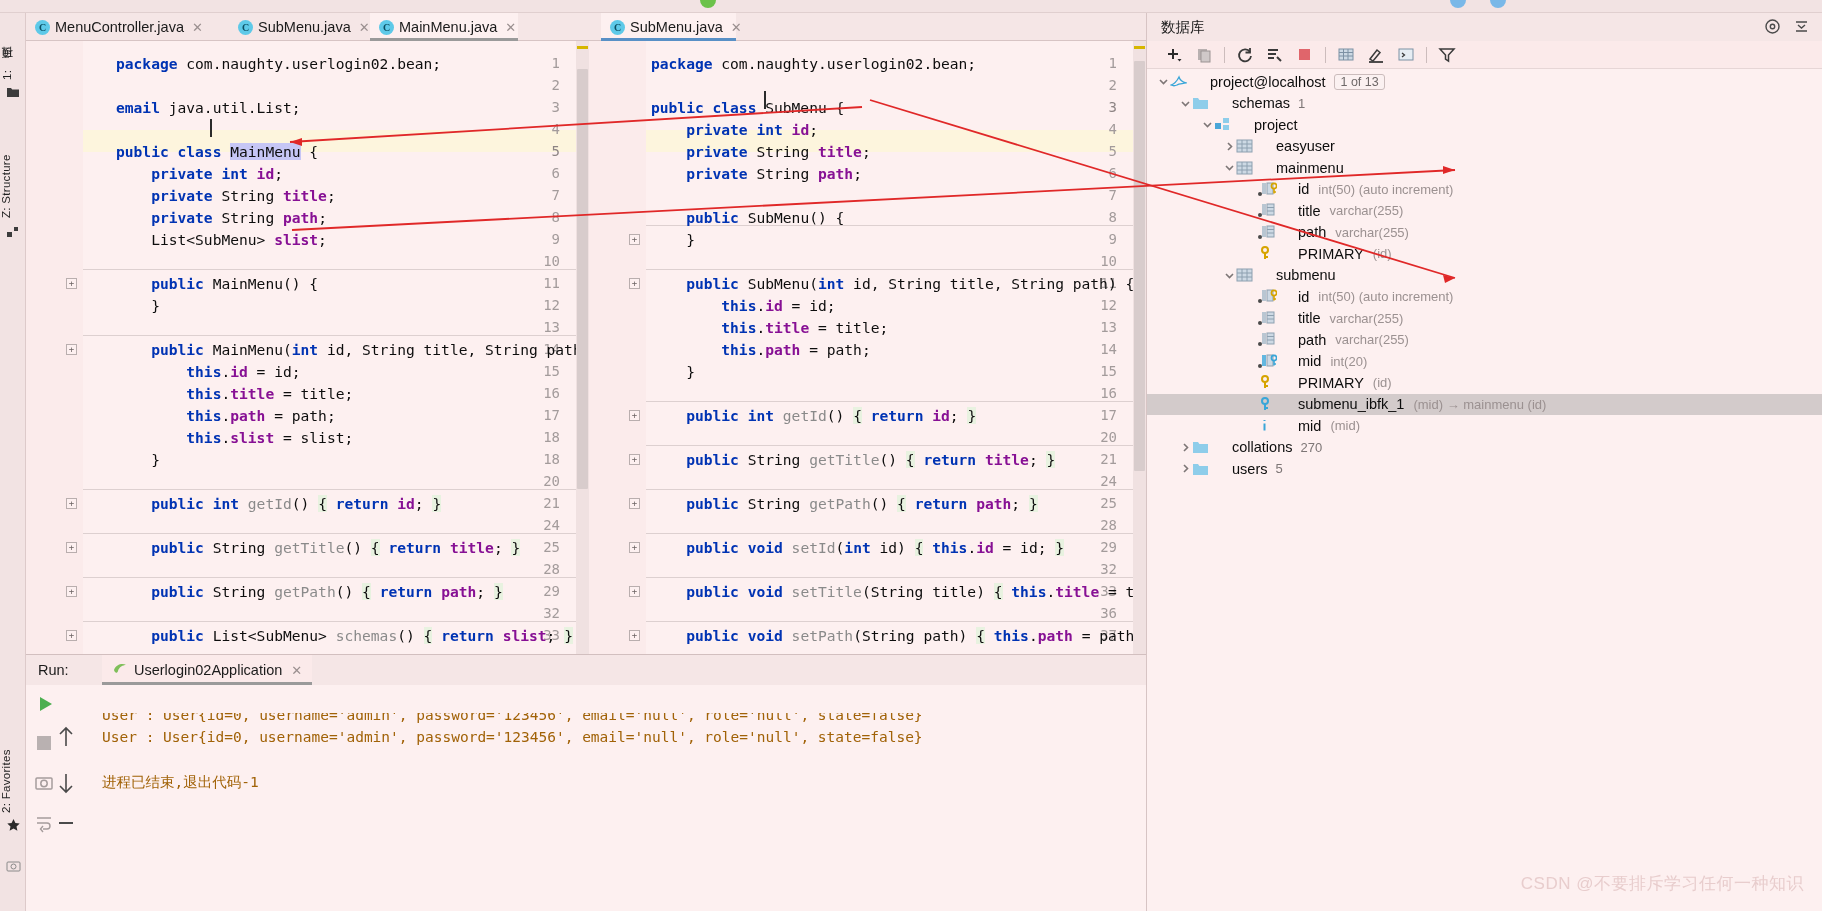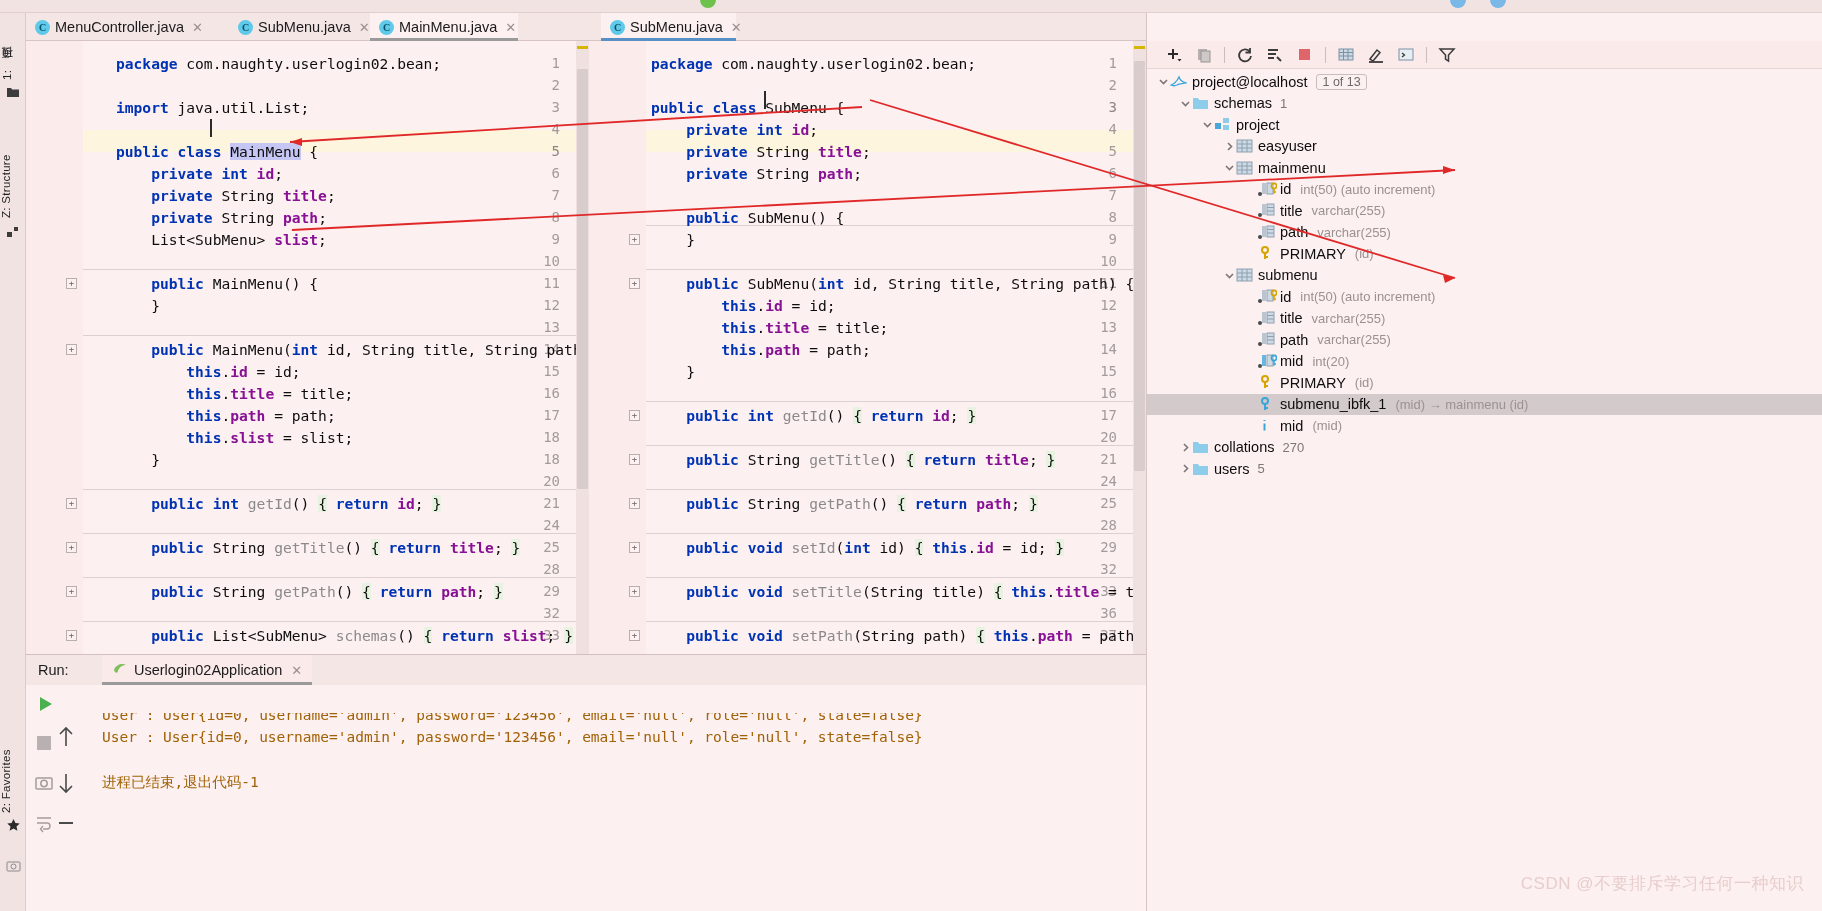--- a/index.html
+++ b/index.html
@@ -136,21 +136,21 @@
   .tsep { width: 1px; height: 16px; background: #ccbcbc; margin: 0 5px; }
 
   .tree { position: absolute; left: 0; top: 58px; width: 100%; }
   .tnode {
     position: absolute; height: 21px; left: 0; width: 100%;
     display: flex; align-items: center; font-size: 14.5px; color: #0d0d0d;
     white-space: nowrap;
   }
   .tnode.sel { background: #d3cbcb; }
   .chev { width: 13px; height: 13px; flex: 0 0 auto; }
-  .tlabel { margin-left: 2px; }
+  .tlabel { margin-left: 20px; }
   .tmeta { margin-left: 9px; color: #9b9191; font-size: 13px; }
   .badge {
     margin-left: 9px; border: 1px solid #cbbcbc; border-radius: 3px;
     padding: 0 5px; font-size: 12.5px; color: #6e6868; background: #fbf1f1;
   }
   .tcount { margin-left: 8px; color: #7d7676; font-size: 13px; }
 
   
   .runpanel {
     position: absolute; left: 26px; top: 654px; width: 1120px; height: 257px;
@@ -308,21 +308,21 @@
   <div class="fold" style="top:589px;">+</div>
 
   <div class="sep-line" style="left:57px;top:228px;width:506px;"></div>
   <div class="sep-line" style="left:57px;top:294px;width:506px;"></div>
   <div class="sep-line" style="left:57px;top:448px;width:506px;"></div>
   <div class="sep-line" style="left:57px;top:492px;width:506px;"></div>
   <div class="sep-line" style="left:57px;top:536px;width:506px;"></div>
   <div class="sep-line" style="left:57px;top:580px;width:506px;"></div>
 
   <div class="codeline" style="left:90px;top:14px;"><span class="kw">package</span> com.naughty.userlogin02.bean;</div>
-  <div class="codeline" style="left:90px;top:58px;"><span class="kw">import</span> java.util.List;</div>
+  <div class="codeline" style="left:90px;top:58px;"><span class="kw">email</span> java.util.List;</div>
   <div class="codeline" style="left:90px;top:102px;"><span class="kw">public class</span> <span class="hl-sel">MainMenu</span> {</div>
   <div class="codeline" style="left:90px;top:124px;">    <span class="kw">private int</span> <span class="fld">id</span>;</div>
   <div class="codeline" style="left:90px;top:146px;">    <span class="kw">private</span> String <span class="fld">title</span>;</div>
   <div class="codeline" style="left:90px;top:168px;">    <span class="kw">private</span> String <span class="fld">path</span>;</div>
   <div class="codeline" style="left:90px;top:190px;">    List&lt;SubMenu&gt; <span class="fld">slist</span>;</div>
   <div class="codeline" style="left:90px;top:234px;">    <span class="kw">public</span> MainMenu() {</div>
   <div class="codeline" style="left:90px;top:256px;">    }</div>
   <div class="codeline" style="left:90px;top:300px;">    <span class="kw">public</span> MainMenu(<span class="kw">int</span> id, String title, String path, Lis</div>
   <div class="codeline" style="left:90px;top:322px;">        <span class="kw">this</span>.<span class="fld">id</span> = id;</div>
   <div class="codeline" style="left:90px;top:344px;">        <span class="kw">this</span>.<span class="fld">title</span> = title;</div>
@@ -426,20 +426,36 @@
     <div class="mk yellow" style="top:265px;left:1px;"></div>
     <div class="mk yellow" style="top:295px;left:1px;"></div>
     <div class="mk yellow" style="top:335px;left:1px;"></div>
     <div class="mk yellow" style="top:385px;left:1px;"></div>
     <div class="mk yellow" style="top:408px;left:1px;"></div>
     <div class="scroll-thumb" style="top:20px;height:410px;left:1px;"></div>
   </div>
 </div>
 
 <div class="db-panel">
+  <div class="db-header">
+    <span class="db-title">数据库</span>
+    <span class="db-hdr-icons">
+      <span>
+        <svg width="17" height="17" viewBox="0 0 17 17">
+            <circle cx="8.5" cy="8.5" r="6.5" fill="none" stroke="#4a4a4a" stroke-width="1.4"></circle>
+            <circle cx="8.5" cy="8.5" r="2.2" fill="none" stroke="#4a4a4a" stroke-width="1.4"></circle>
+          </svg>
+      </span>
+      <span>
+        <svg width="17" height="17" viewBox="0 0 17 17">
+            <path d="M3 4h11M3 13h11M5 7l3.5 3L12 7" fill="none" stroke="#4a4a4a" stroke-width="1.4"></path>
+          </svg>
+      </span>
+    </span>
+  </div>
 
   <div class="db-toolbar">
     <span class="tbtn">
       <svg width="18" height="18" viewBox="0 0 18 18">
           <path d="M8 3v10M3 8h10" stroke="#2b2b2b" stroke-width="2"></path>
           <path d="M12.5 13l2 2.5 2-2.5z" fill="#2b2b2b"></path>
         </svg>
     </span>
     <span class="tbtn">
       <svg width="18" height="18" viewBox="0 0 18 18">

